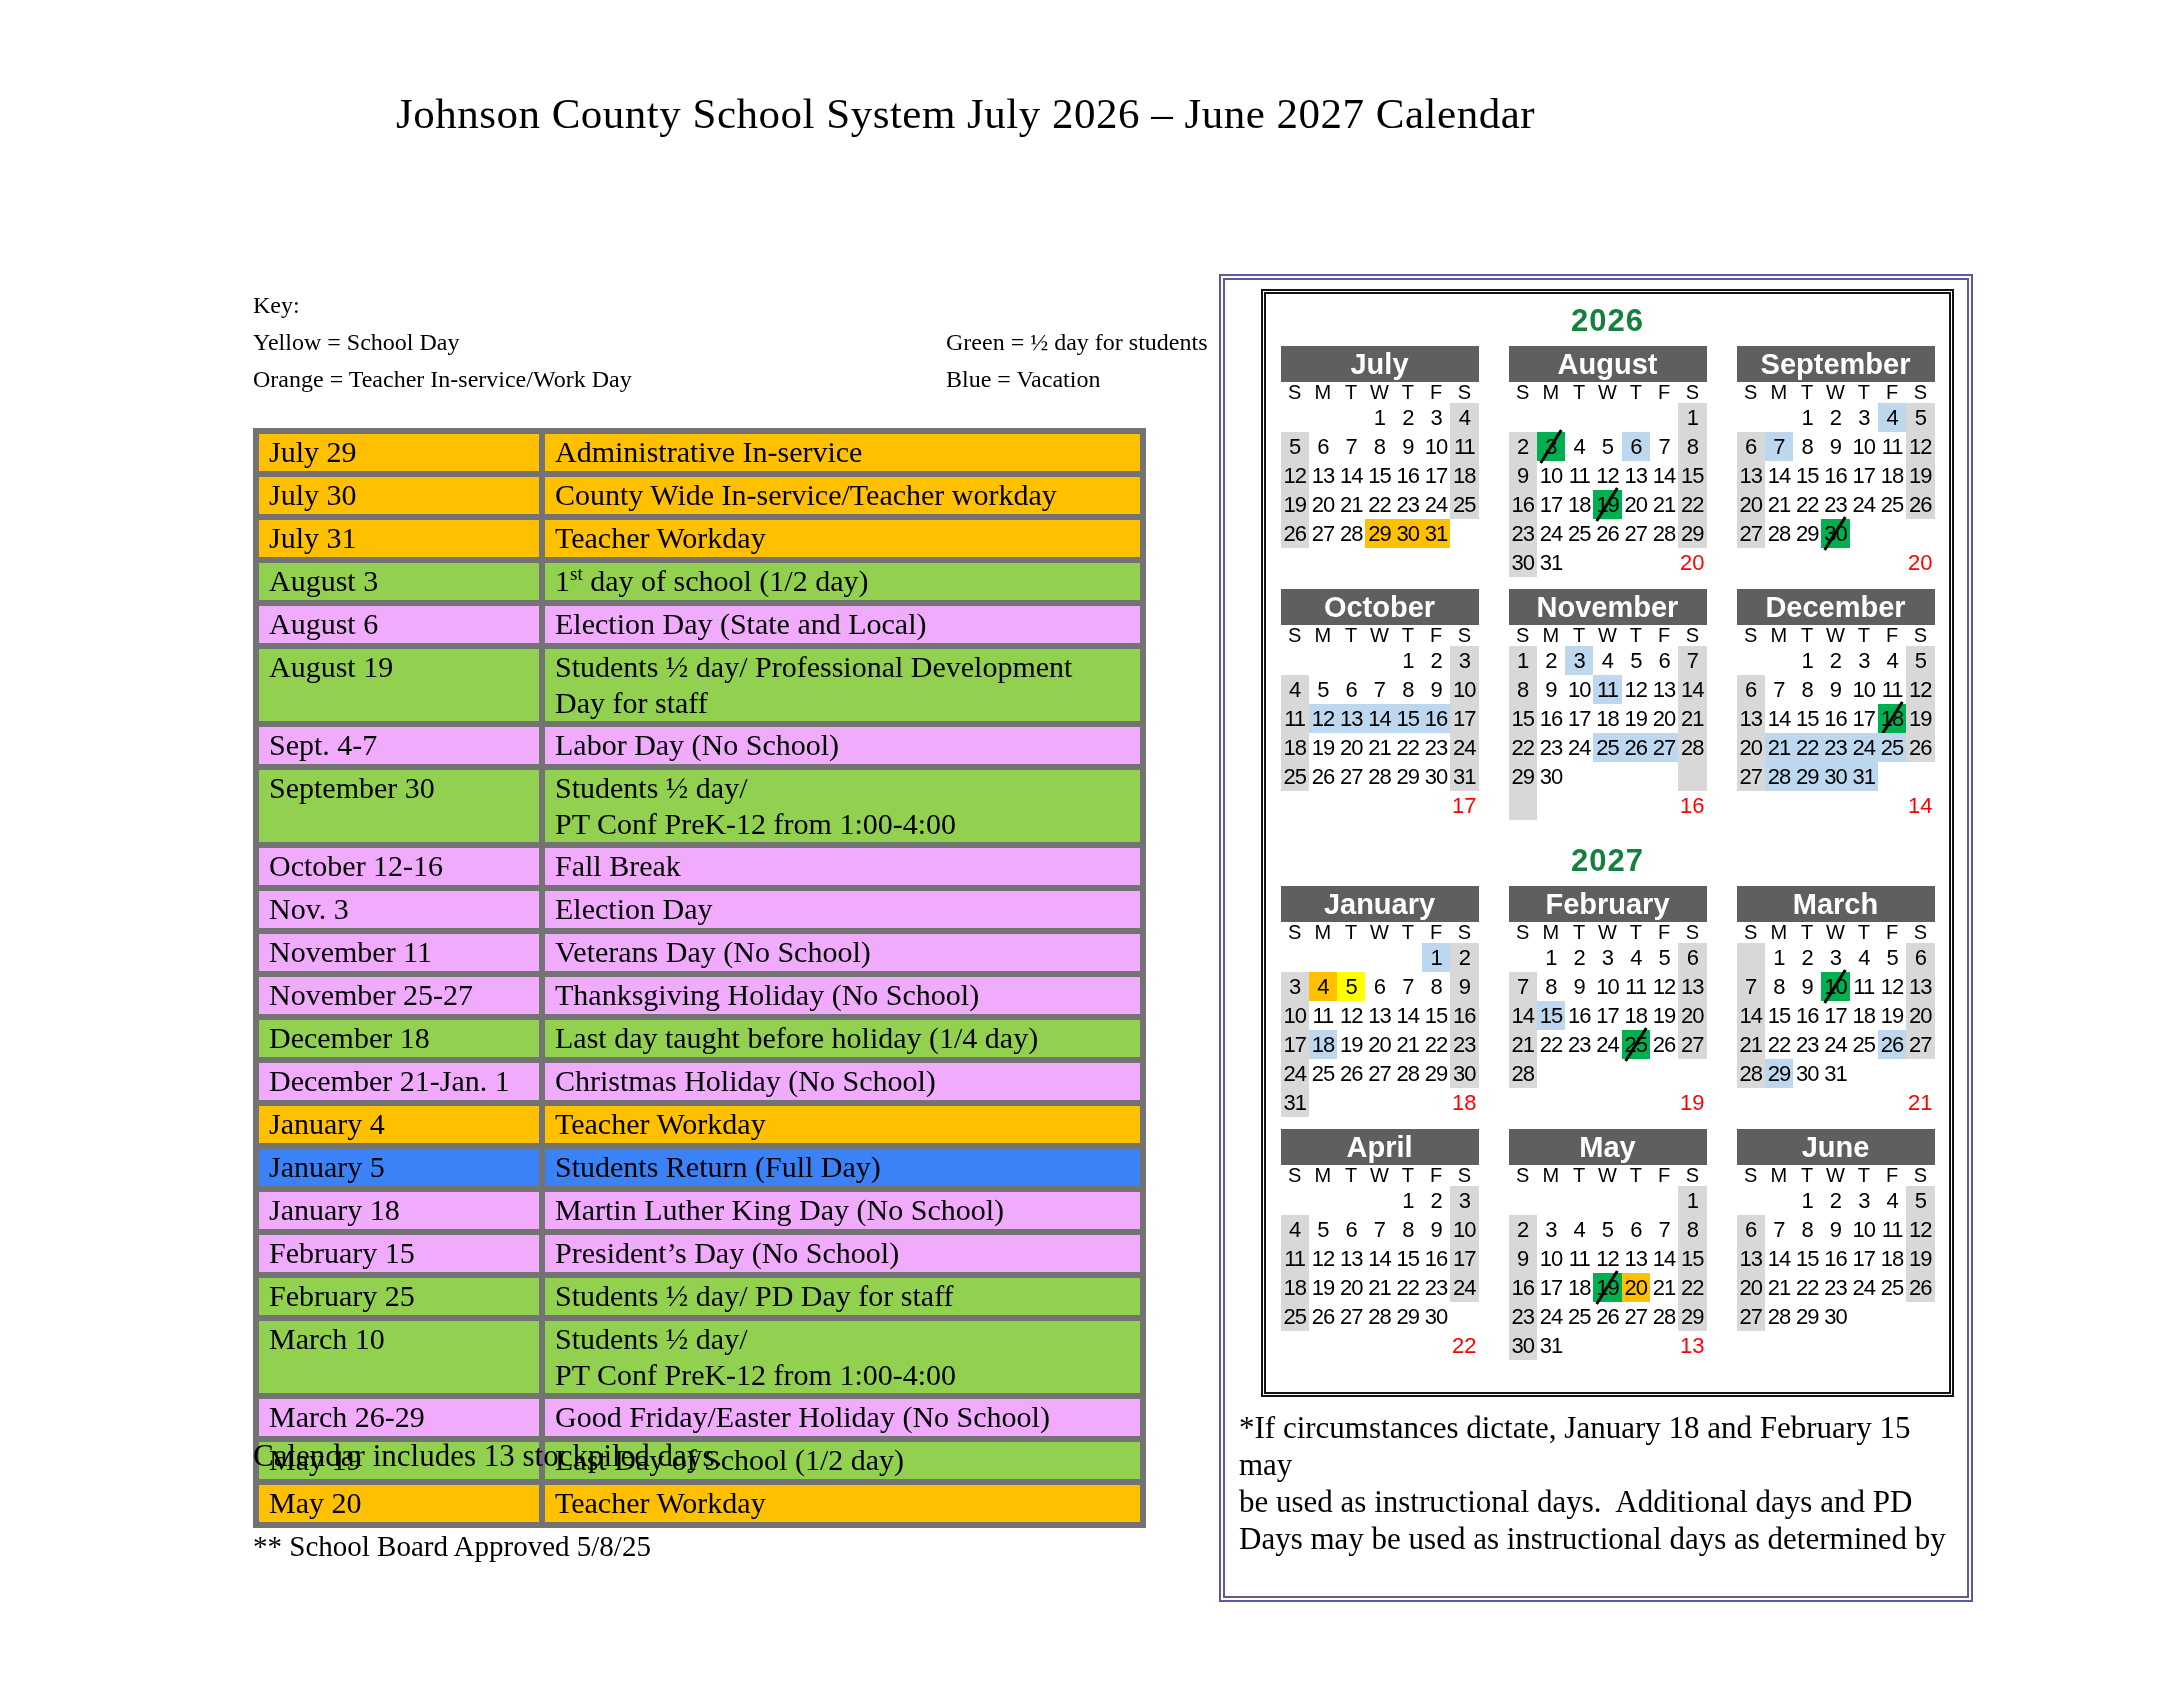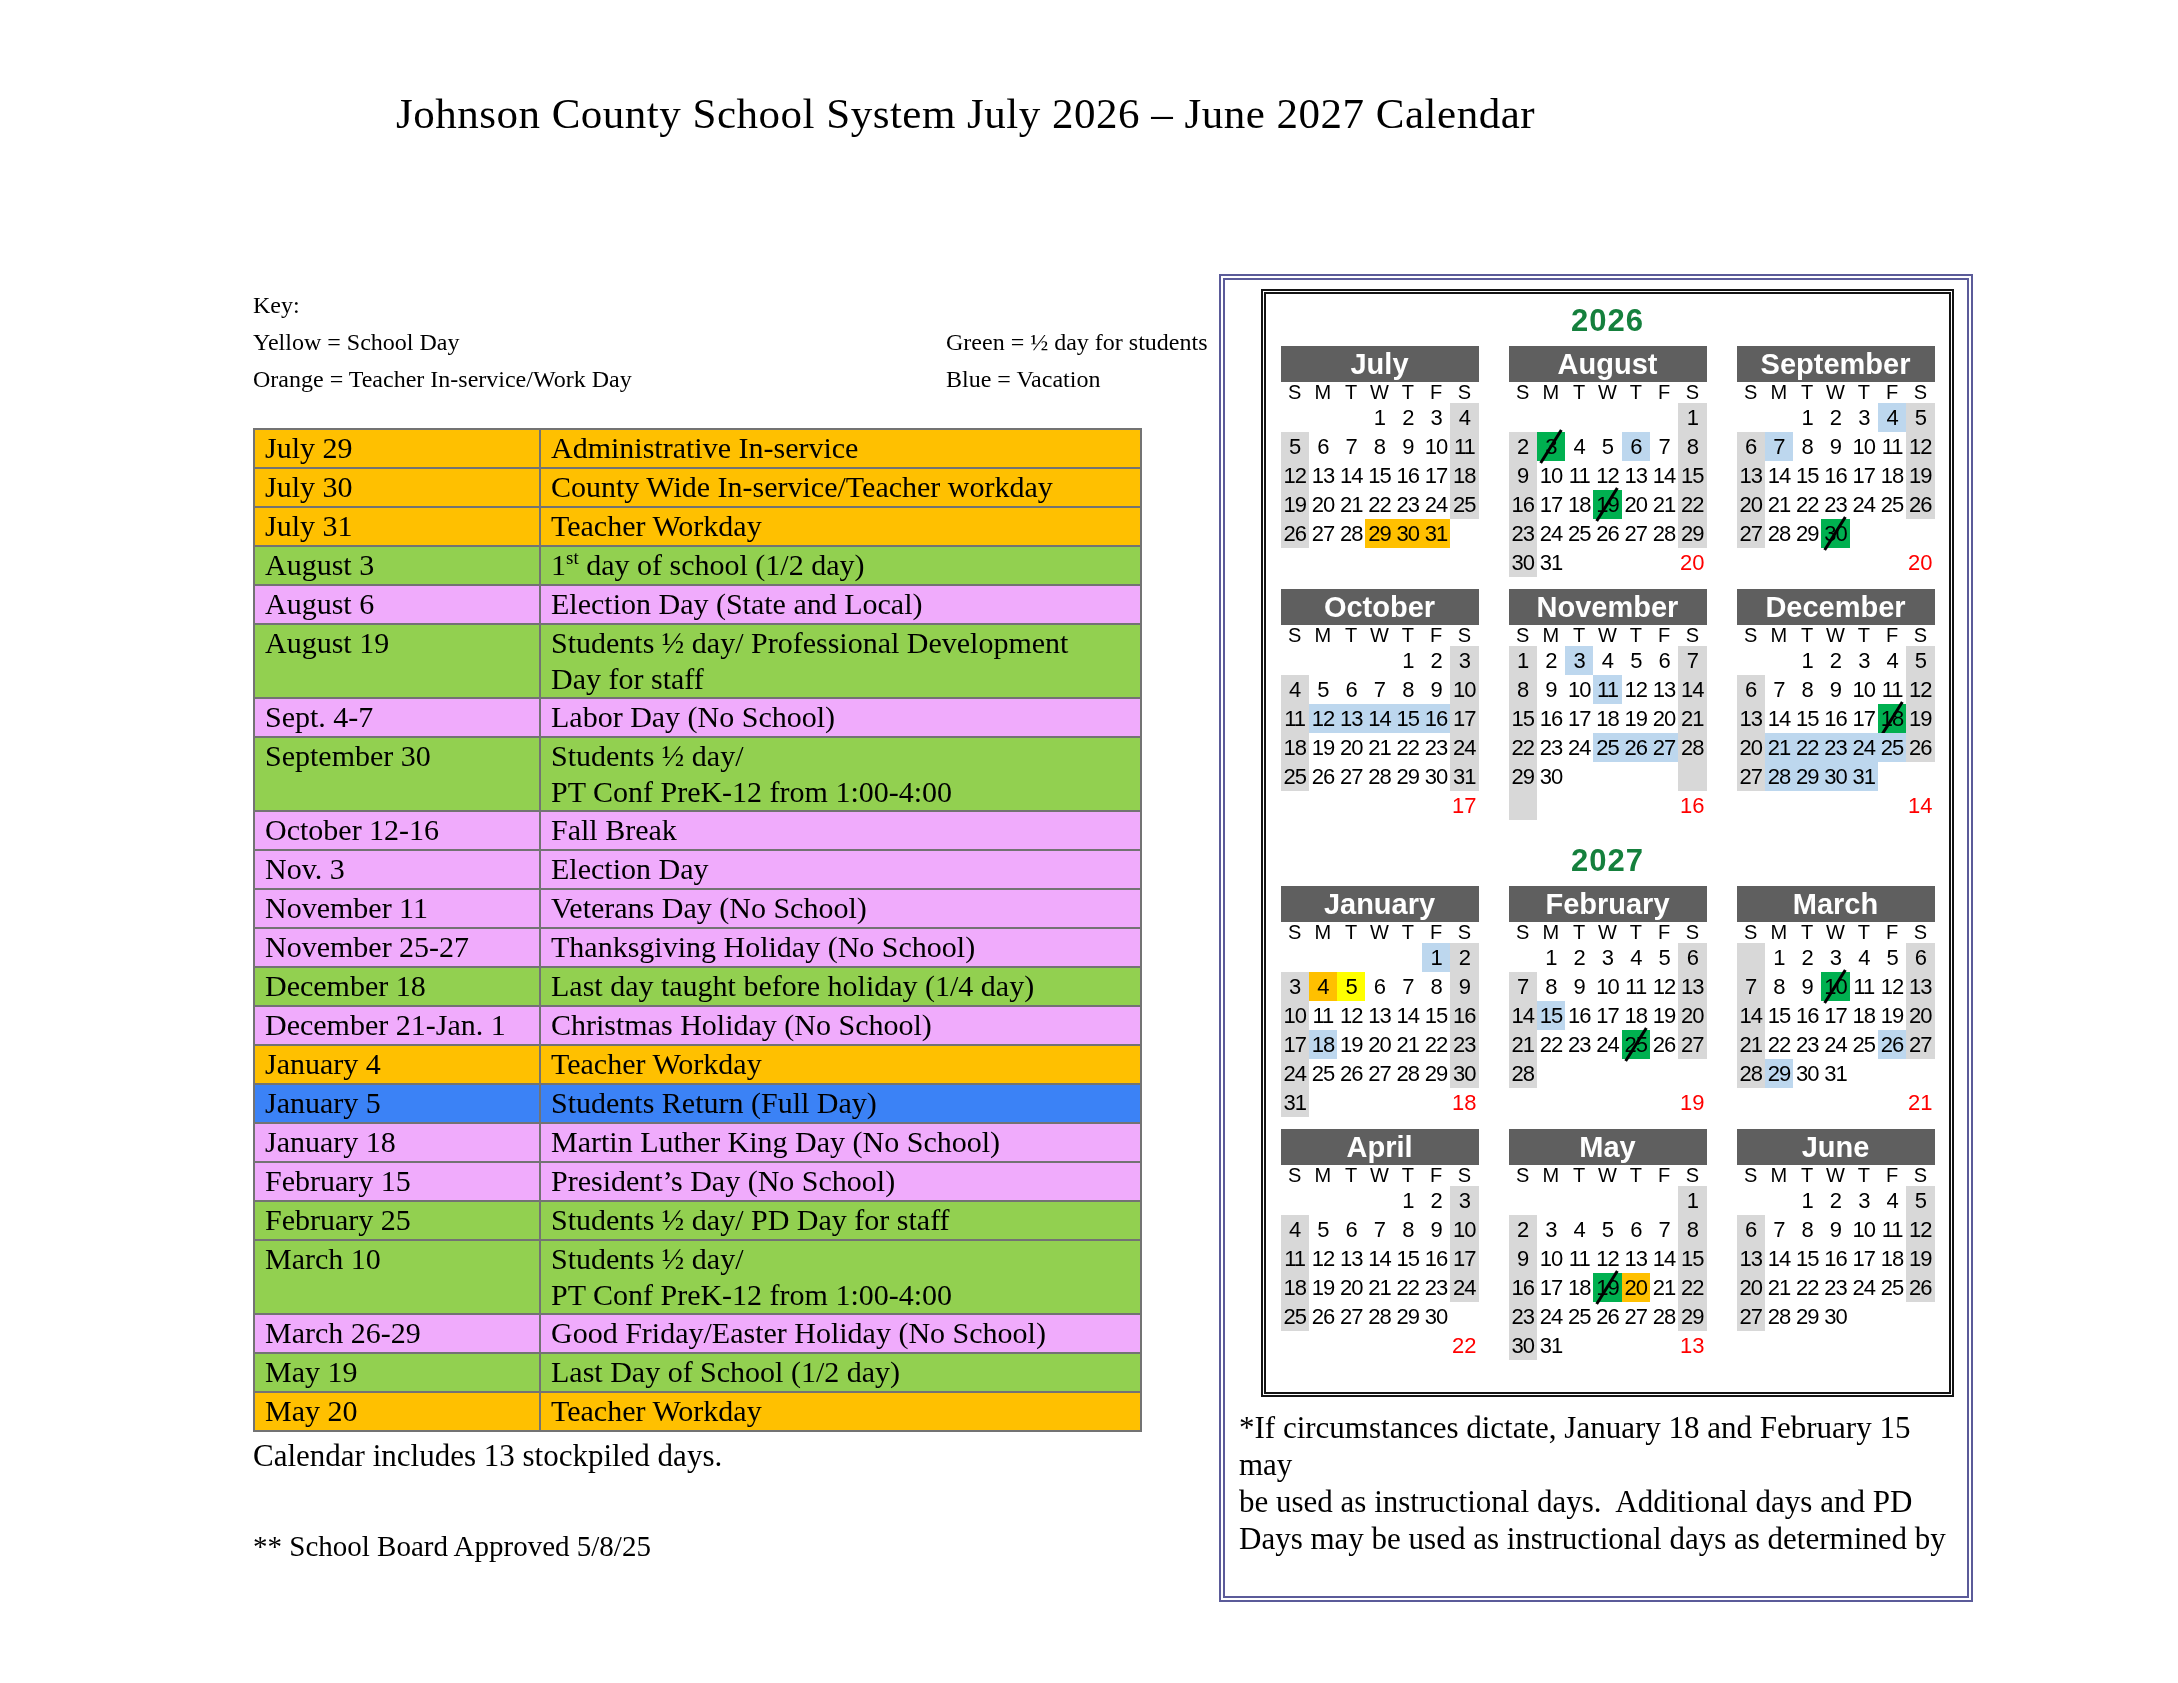--- a/index.html
+++ b/index.html
@@ -11,21 +11,21 @@
              font-size:43px;letter-spacing:0.5px;}
 
   
   .key{position:absolute;left:253px;top:287px;width:990px;font-size:24px;line-height:37px;}
   .key-row{position:relative;}
   .key-right{position:absolute;left:693px;top:0;text-align:right;}
 
   
   table.schedule{position:absolute;left:253px;top:428px;width:887px;border-collapse:collapse;
                  table-layout:fixed;font-size:30px;}
-  table.schedule td{border:2px solid #737373;padding:0 10px;line-height:36px;vertical-align:top;
+  table.schedule td{border:6px solid #737373;padding:0 10px;line-height:36px;vertical-align:top;
                     overflow:hidden;white-space:pre-wrap;}
   table.schedule tr.single td{height:37px;}
   td.date-col{width:286px;}
   tr.orange td{background:#FFC000;}
   tr.green  td{background:#92D050;}
   tr.blue   td{background:#f0abfc;}
   tr.yellow td{background:#3b82f6;}
   sup.st{font-size:19px;vertical-align:super;line-height:0;}
 
   

